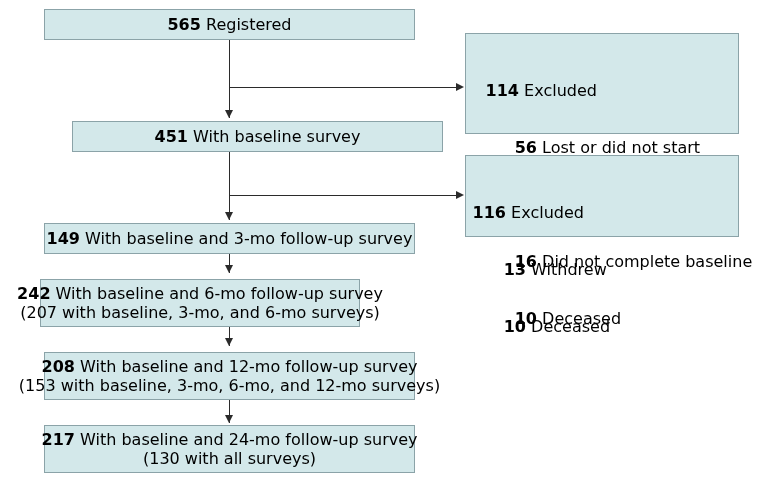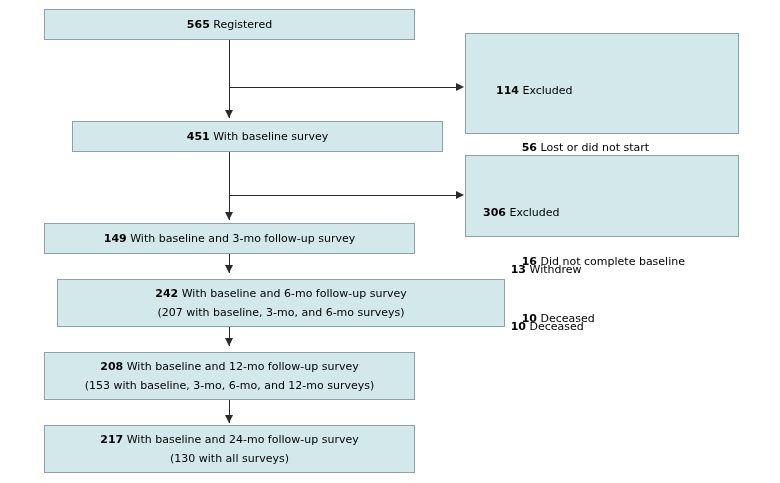--- a/index.html
+++ b/index.html
@@ -14,21 +14,21 @@
     background: #ffffff;
     font-family: "DejaVu Sans", "Liberation Sans", sans-serif;
     overflow: hidden;
   }
   .box {
     position: absolute;
     box-sizing: border-box;
     background: #d3e8ea;
     border: 1px solid #8ba3a8;
     color: #000000;
-    font-size: 11px;
+    font-size: 16px;
     line-height: 19px;
     white-space: pre;
   }
   .box .num {
     font-weight: bold;
   }
   
   .box-main {
     display: flex;
     align-items: center;
@@ -107,33 +107,33 @@
   <div class="box box-main" style="left:44px; top:121px; width:371px; height:31px;margin-left:28px;">
     <span class="inner"><span class="num">451</span> <span>With baseline survey</span></span>
   </div>
 
   <div class="vline" style="left:229px; top:152px; height:68px;"></div>
   <div class="arrow-down" style="left:224.5px; top:212px;"></div>
   <div class="hline" style="left:229px; top:195px; width:228px;"></div>
   <div class="arrow-right" style="left:456px; top:191px;"></div>
 
   <div class="box box-excl" style="left:465px; top:155px; width:274px; height:82px;">
-    <span class="excl-row" style="padding-left:6px;"><span class="num" style="width:34px;">306</span> <span class="lbl">Excluded</span></span>
+    <span class="excl-row" style="padding-left:6px;"><span class="num" style="width:34px;">116</span> <span class="lbl">Excluded</span></span>
     <span class="excl-row" style="padding-left:26px;"><span class="num" style="width:34px;">13</span> <span class="lbl">Withdrew</span></span>
     <span class="excl-row" style="padding-left:26px;"><span class="num" style="width:34px;">10</span> <span class="lbl">Deceased</span></span>
   </div>
 
   <div class="box box-main" style="left:44px; top:223px; width:371px; height:31px;">
     <span class="inner"><span class="num">149</span> <span>With baseline and 3-mo follow-up survey</span></span>
   </div>
 
   <div class="vline" style="left:229px; top:254px; height:19px;"></div>
   <div class="arrow-down" style="left:224.5px; top:265px;"></div>
 
-  <div class="box box-main" style="left:57px; top:279px; width:448px; height:48px;">
+  <div class="box box-main" style="left:40px; top:279px; width:320px; height:48px;">
     <span class="inner"><span class="num">242</span> <span>With baseline and 6-mo follow-up survey</span><br><span>(207 with baseline, 3-mo, and 6-mo surveys)</span></span>
   </div>
 
   <div class="vline" style="left:229px; top:327px; height:19px;"></div>
   <div class="arrow-down" style="left:224.5px; top:338px;"></div>
 
   <div class="box box-main" style="left:44px; top:352px; width:371px; height:48px;">
     <span class="inner"><span class="num">208</span> <span>With baseline and 12-mo follow-up survey</span><br><span>(153 with baseline, 3-mo, 6-mo, and 12-mo surveys)</span></span>
   </div>
 

